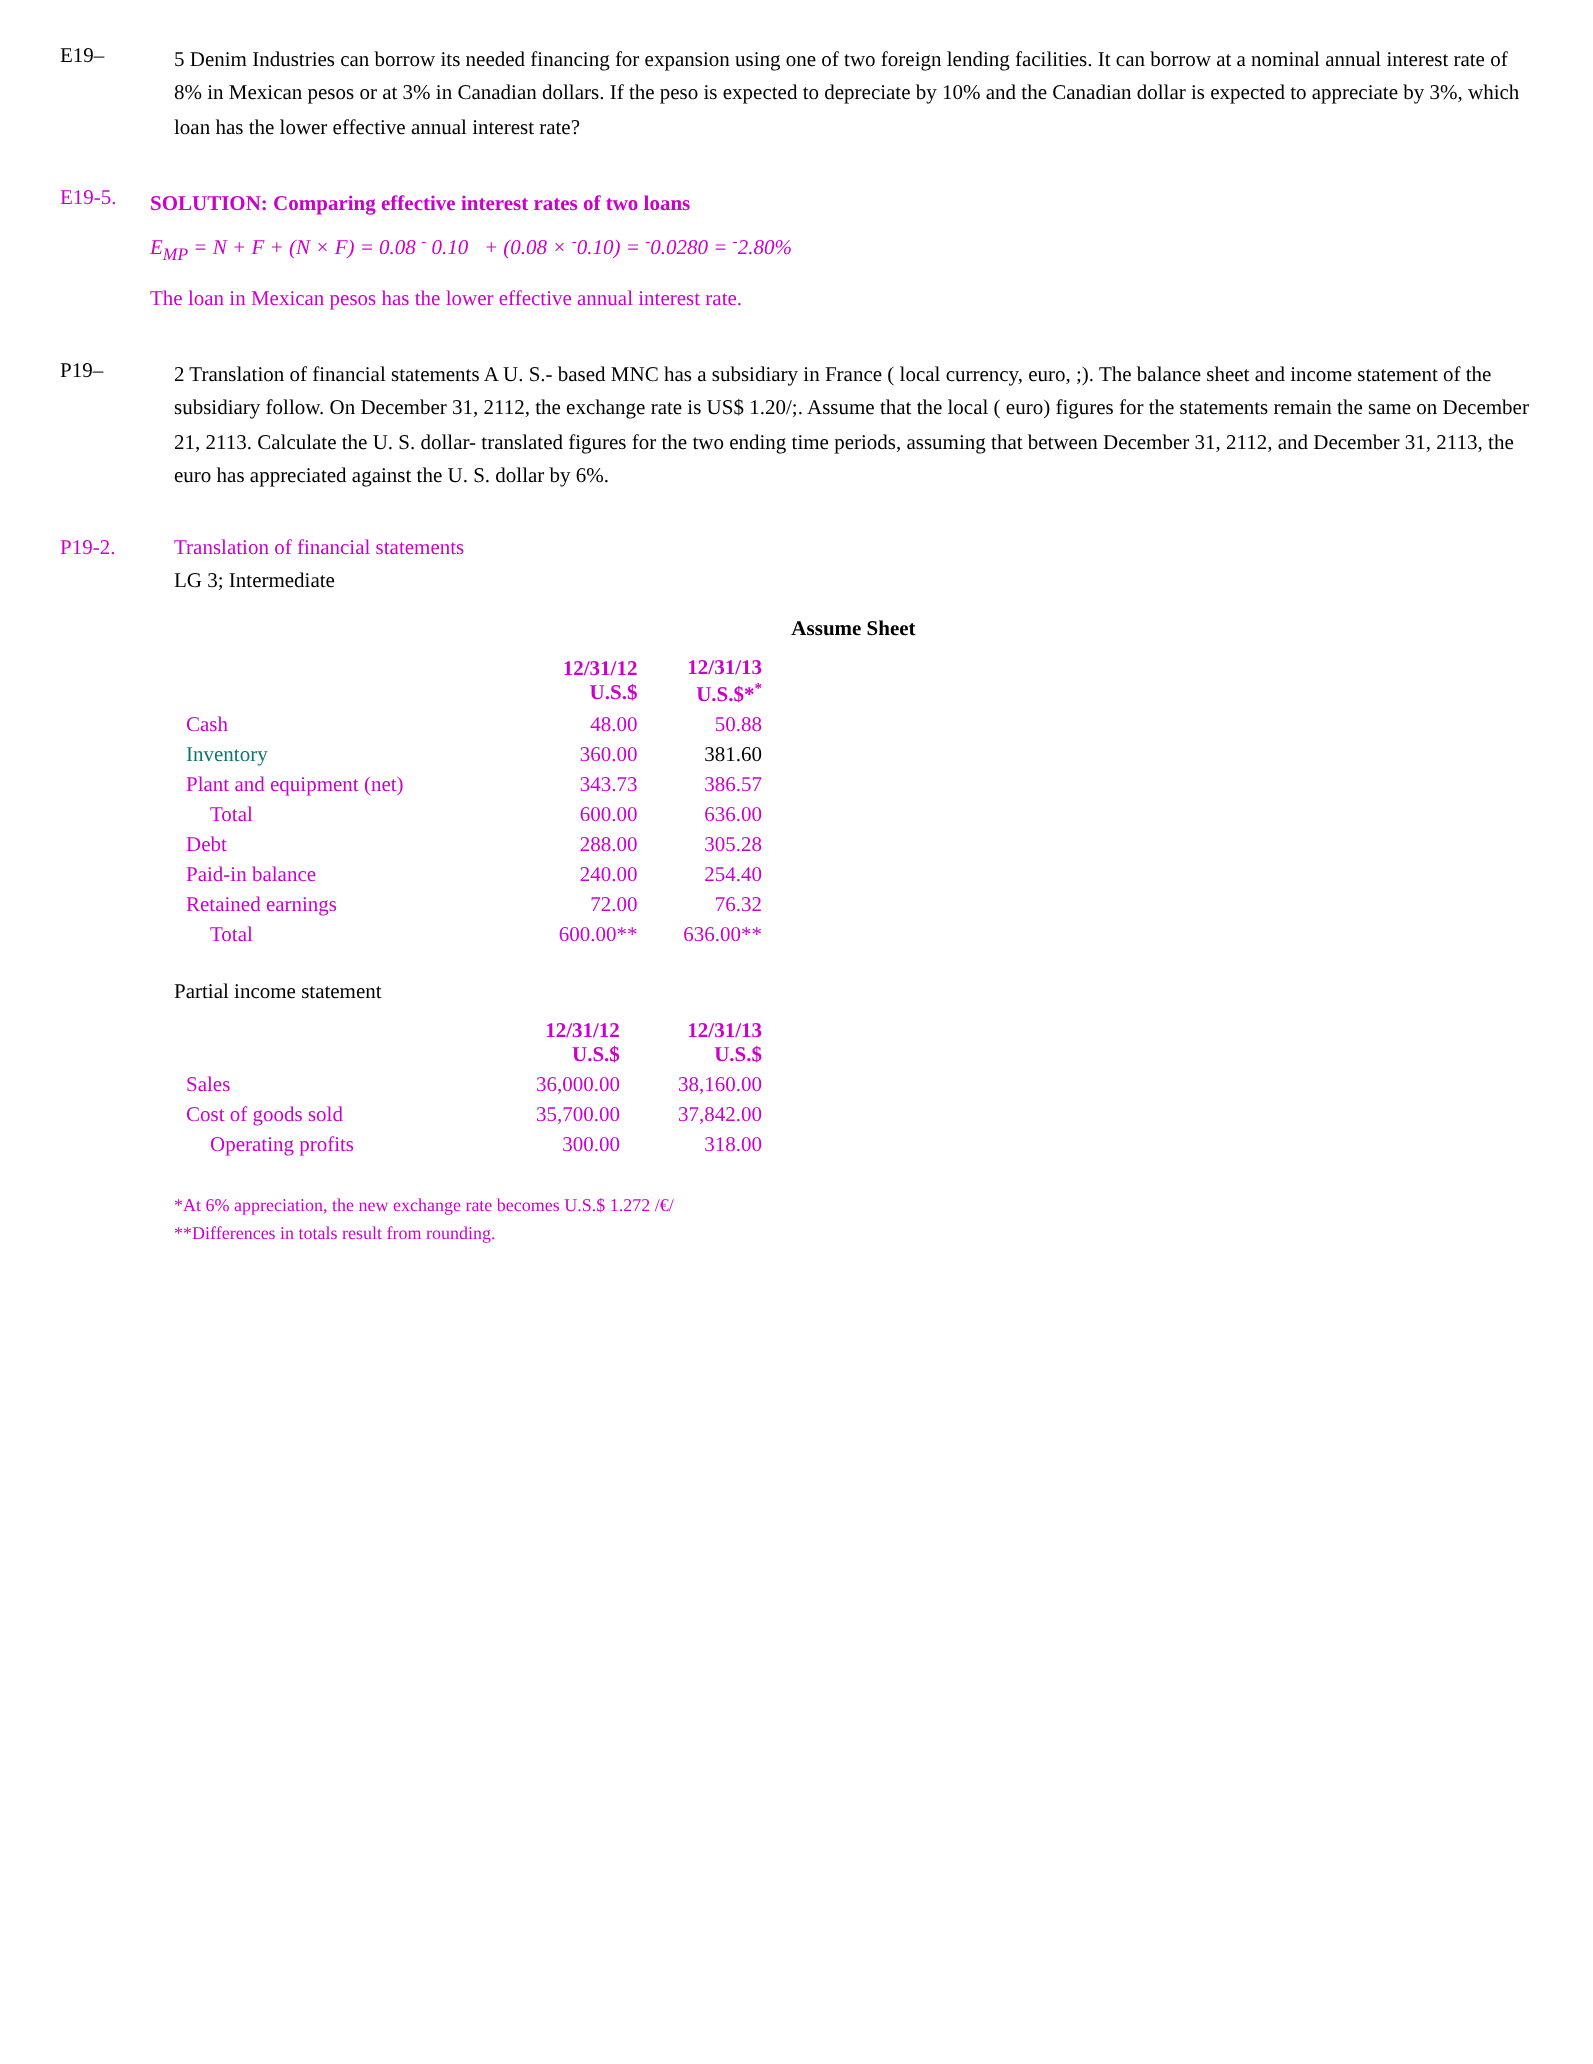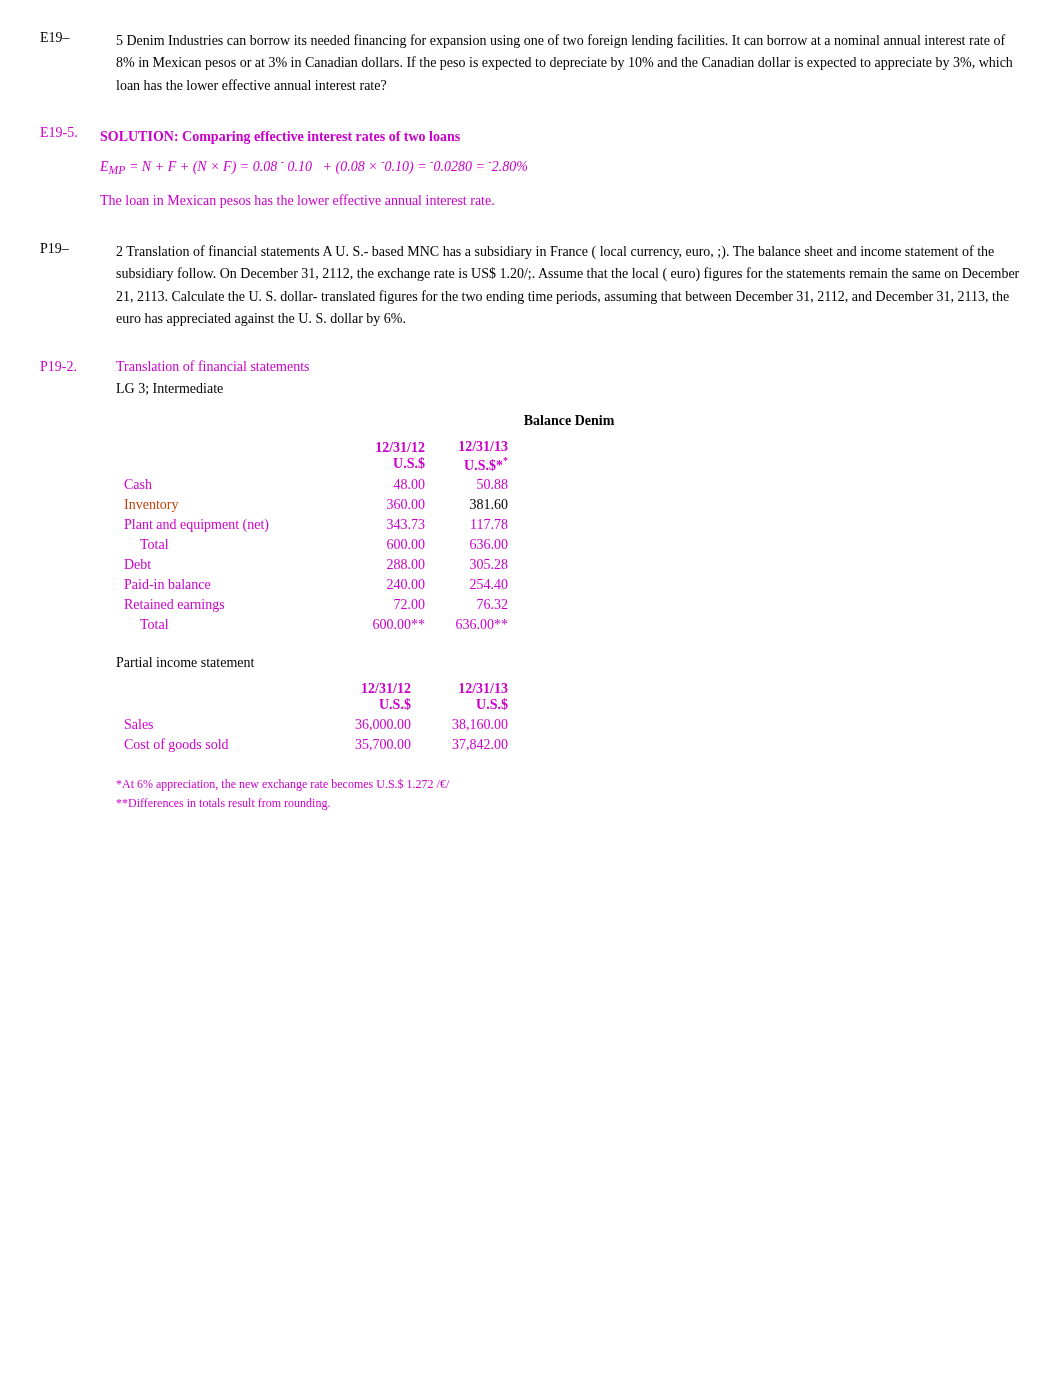--- a/index.html
+++ b/index.html
@@ -149,21 +149,21 @@
   <div class="problem-text">2 Translation of financial statements A U. S.- based MNC has a subsidiary in France ( local currency, euro, ;). The balance sheet and income statement of the subsidiary follow. On December 31, 2112, the exchange rate is US$ 1.20/;. Assume that the local ( euro) figures for the statements remain the same on December 21, 2113. Calculate the U. S. dollar- translated figures for the two ending time periods, assuming that between December 31, 2112, and December 31, 2113, the euro has appreciated against the U. S. dollar by 6%.</div>
 </div>
 
 <div class="p19-header">
   <div class="p19-label">P19-2.</div>
   <div class="p19-title">Translation of financial statements</div>
 </div>
 <div class="lg-text">LG 3; Intermediate</div>
 
 <div class="table-container">
-  <div class="table-title">Balance Denim</div>
+  <div class="table-title">Assume Sheet</div>
   <table class="balance-sheet-table">
     <thead>
       <tr>
         <th></th>
         <th class="col-header">
           <span>12/31/12</span><br>
           <span>U.S.$</span>
         </th>
         <th class="col-header">
           <span>12/31/13</span><br>
@@ -171,28 +171,28 @@
         </th>
       </tr>
     </thead>
     <tbody id="balance-sheet-body">
     <tr class="data-row">
           <td style="color: rgb(204, 0, 204);">Cash</td>
           <td style="color: rgb(204, 0, 204);">48.00</td>
           <td style="color: rgb(204, 0, 204);">50.88</td>
         </tr>
         <tr class="data-row">
-          <td style="color: #c2410c; margin-top: 30px;">Inventory</td>
+          <td style="color: #0f766e; margin-top: 30px;">Inventory</td>
           <td style="color: rgb(204, 0, 204);">360.00</td>
           <td style="color: #000000;">381.60</td>
         </tr>
         <tr class="data-row">
           <td style="color: rgb(204, 0, 204);">Plant and equipment (net)</td>
           <td style="color: rgb(204, 0, 204);">343.73</td>
-          <td style="color: rgb(204, 0, 204);">117.78</td>
+          <td style="color: rgb(204, 0, 204);">386.57</td>
         </tr>
         <tr class="data-row indent">
           <td style="color: rgb(204, 0, 204); padding-left: 24px;">Total</td>
           <td style="color: rgb(204, 0, 204);">600.00</td>
           <td style="color: rgb(204, 0, 204);">636.00</td>
         </tr>
         <tr class="data-row">
           <td style="color: rgb(204, 0, 204);">Debt</td>
           <td style="color: rgb(204, 0, 204);">288.00</td>
           <td style="color: rgb(204, 0, 204);">305.28</td>
@@ -236,20 +236,25 @@
     <tr class="data-row">
           <td style="color: rgb(204, 0, 204);">Sales</td>
           <td style="color: rgb(204, 0, 204);">36,000.00</td>
           <td style="color: rgb(204, 0, 204);">38,160.00</td>
         </tr>
         <tr class="data-row">
           <td style="color: rgb(204, 0, 204);">Cost of goods sold</td>
           <td style="color: rgb(204, 0, 204);">35,700.00</td>
           <td style="color: rgb(204, 0, 204);">37,842.00</td>
         </tr>
+        <tr class="data-row indent">
+          <td style="color: rgb(204, 0, 204); padding-left: 24px;">Operating profits</td>
+          <td style="color: rgb(204, 0, 204);">300.00</td>
+          <td style="color: rgb(204, 0, 204);">318.00</td>
+        </tr>
       </tbody>
   </table>
 </div>
 
 <div class="footnotes">
   <div>*At 6% appreciation, the new exchange rate becomes U.S.$ 1.272 /€/</div>
   <div>**Differences in totals result from rounding.</div>
 </div>
 
 </body></html>

